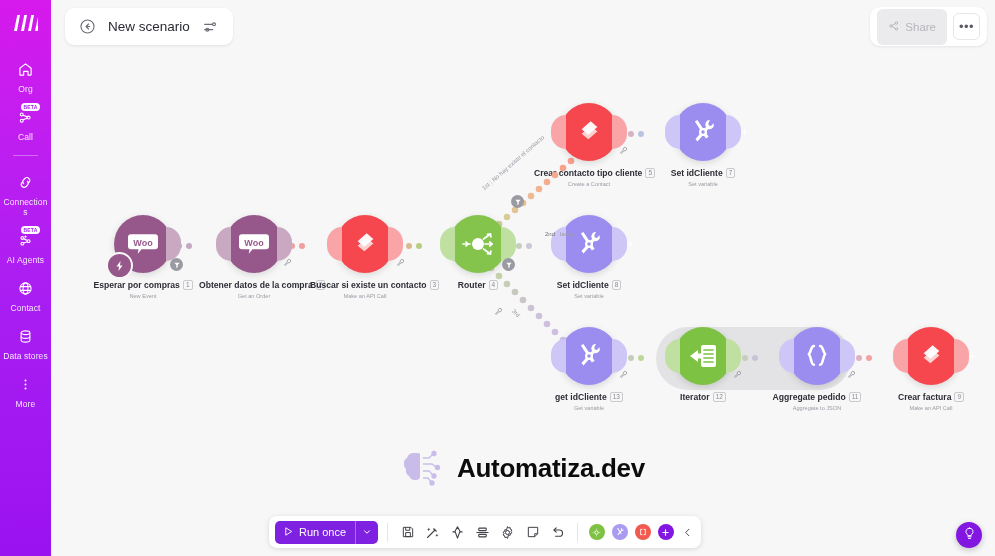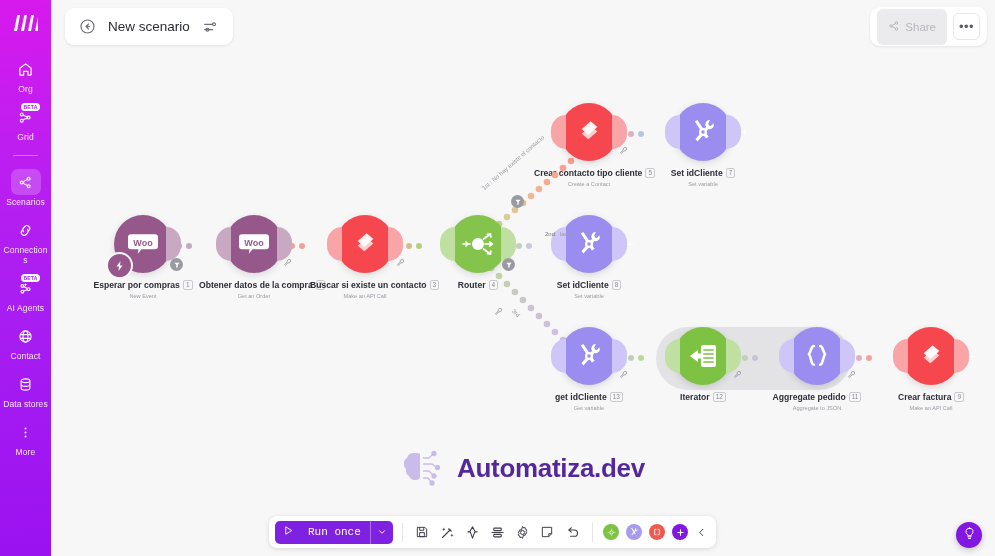--- a/index.html
+++ b/index.html
@@ -132,33 +132,33 @@
   #iterator-band{
     position:absolute; left:605px; top:327px; width:195px; height:63px;
     background:#e3e3e6; border-radius:32px; z-index:1;
   }
 
   
   #watermark{
     position:absolute; left:349px; top:447px; display:flex; align-items:center; gap:11px;
     opacity:.95; z-index:3;
   }
-  #wm-text{ font-size:26px; font-weight:bold; color:#4c1d95; letter-spacing:-.3px;}
+  #wm-text{ font-size:26px; font-weight:bold; color:#000000; letter-spacing:-.3px;}
 
   
   #toolbar{
     position:absolute; left:269px; bottom:8px; height:32px;
     background:#fff; border-radius:8px; display:flex; align-items:center;
     box-shadow:0 1px 5px rgba(0,0,0,.13); z-index:50; padding:0 6px; gap:4px;
   }
   #run-once{
     height:23px; background:#7e21e0; border-radius:5px; display:flex;align-items:center;
     color:#fff; font-size:11px; cursor:pointer; overflow:hidden;
   }
-  #run-once-main{ display:flex;align-items:center;gap:14px; padding:0 9px 0 8px;font-family:Liberation Mono, monospace;}
+  #run-once-main{ display:flex;align-items:center;gap:5px; padding:0 9px 0 8px;}
   #run-once-caret{
     border-left:1px solid rgba(255,255,255,.35); padding:0 6px; height:23px;
     display:flex;align-items:center; font-size:9px;
   }
   #sched{
     display:flex;align-items:center;gap:6px; background:#f1f1f3; border-radius:12px;
     height:21px; padding:0 9px 0 3px; margin-left:7px; cursor:pointer;
   }
   .toggle{ width:19px;height:11px;border-radius:6px;background:#c8c9ce;position:relative;}
   .toggle i{ position:absolute;left:1px;top:1px;width:9px;height:9px;border-radius:50%;background:#fff;}
@@ -203,36 +203,25 @@
   <div class="nav-item">
     <div class="nav-ico">
       <svg width="15" height="15" viewBox="0 0 24 24" fill="none" stroke="#fff" stroke-width="1.8">
           <circle cx="6" cy="7" r="2.3"></circle>
           <circle cx="6" cy="17" r="2.3"></circle>
           <circle cx="17" cy="12" r="2.3"></circle>
           <path d="M8 8.5 L15 11 M8 15.5 L15 13"></path>
         </svg>
       <span class="beta">BETA</span>
     </div>
-    <div class="nav-label">Grid</div>
+    <div class="nav-label">Call</div>
   </div>
 
   <div class="nav-divider"></div>
 
-  <div class="nav-item active">
-    <div class="nav-ico">
-      <svg width="15" height="15" viewBox="0 0 24 24" fill="none" stroke="#fff" stroke-width="1.8">
-          <circle cx="6" cy="12" r="2.3"></circle>
-          <circle cx="17" cy="6" r="2.3"></circle>
-          <circle cx="17" cy="18" r="2.3"></circle>
-          <path d="M8 11 L15 7 M8 13 L15 17"></path>
-        </svg>
-    </div>
-    <div class="nav-label">Scenarios</div>
-  </div>
 
   <div class="nav-item">
     <div class="nav-ico">
       <svg width="15" height="15" viewBox="0 0 24 24" fill="none" stroke="#fff" stroke-width="1.8" stroke-linecap="round">
           <path d="M9 14 a4.5 4.5 0 0 1 0-6.4 l2-2 a4.5 4.5 0 0 1 6.4 6.4 l-1 1"></path>
           <path d="M15 10 a4.5 4.5 0 0 1 0 6.4 l-2 2 a4.5 4.5 0 0 1-6.4-6.4 l1-1"></path>
         </svg>
     </div>
     <div class="nav-label">Connections</div>
   </div>

